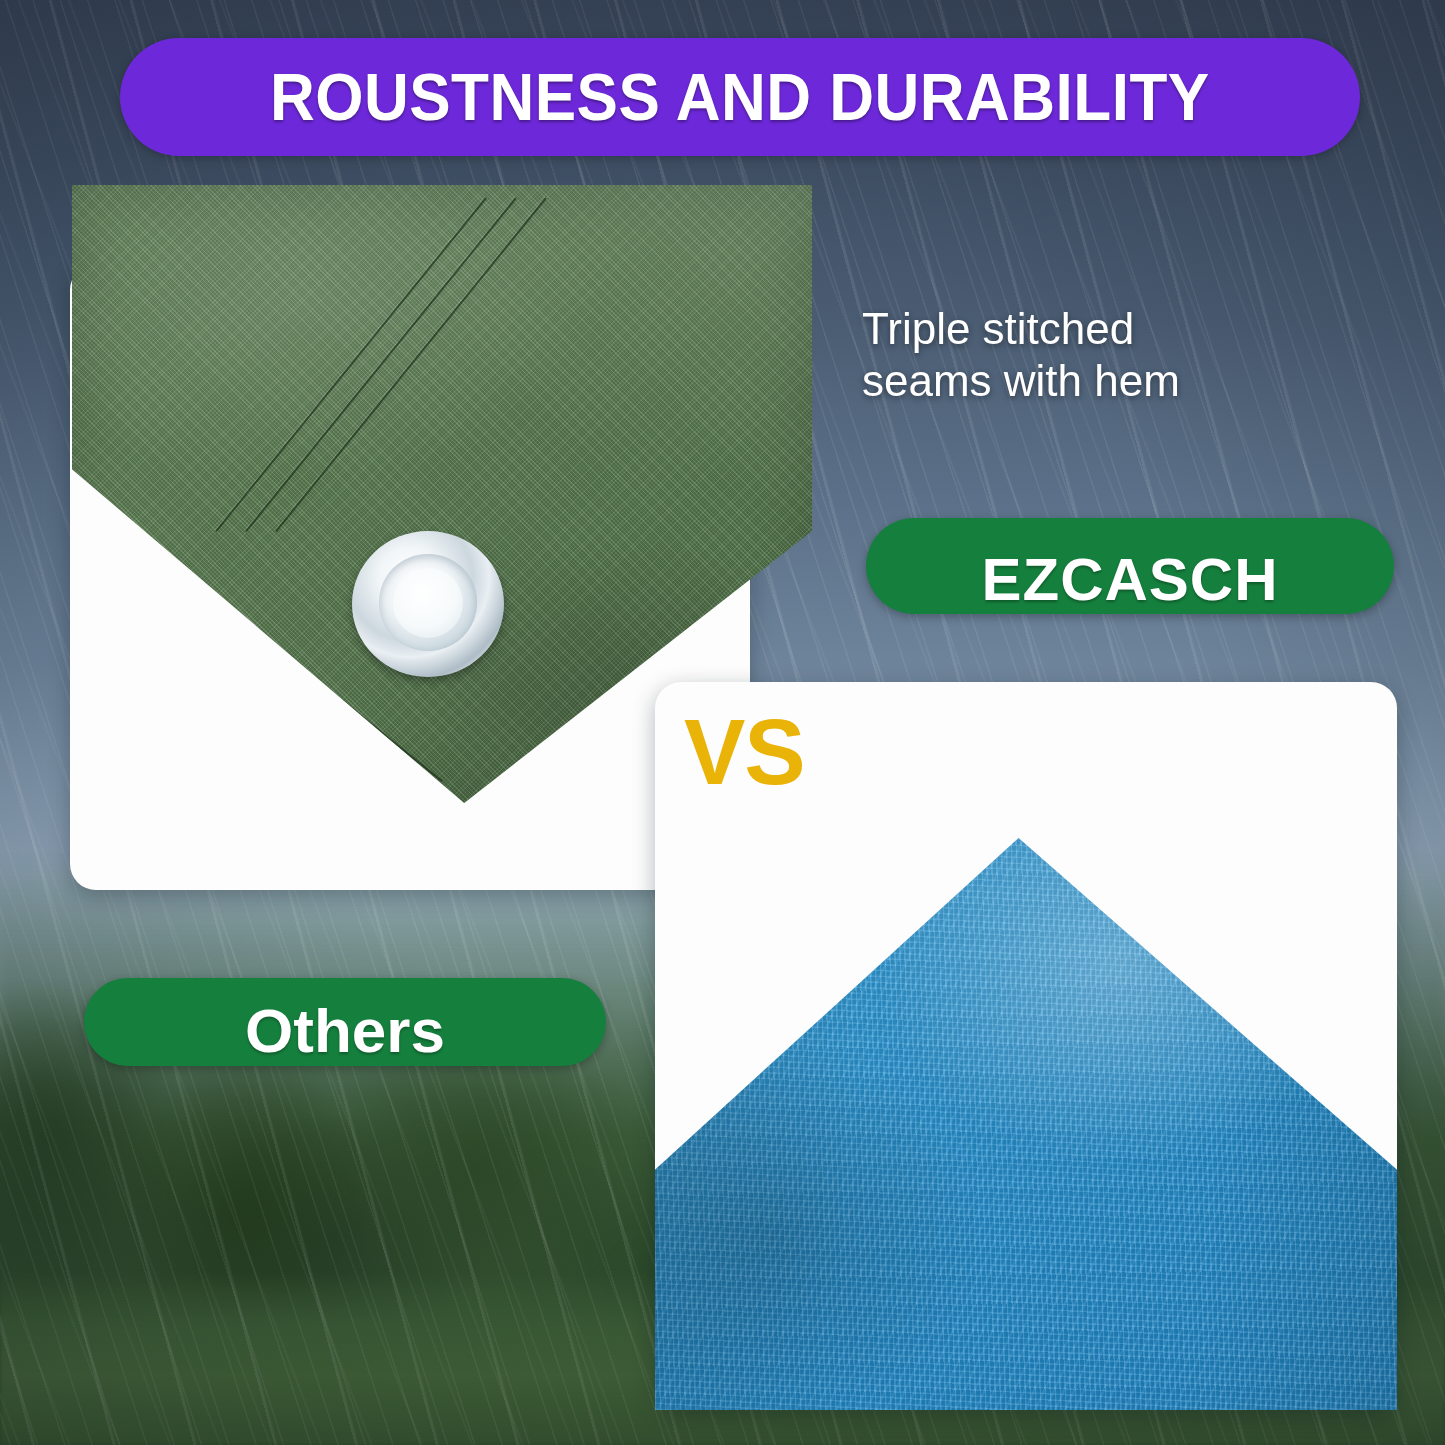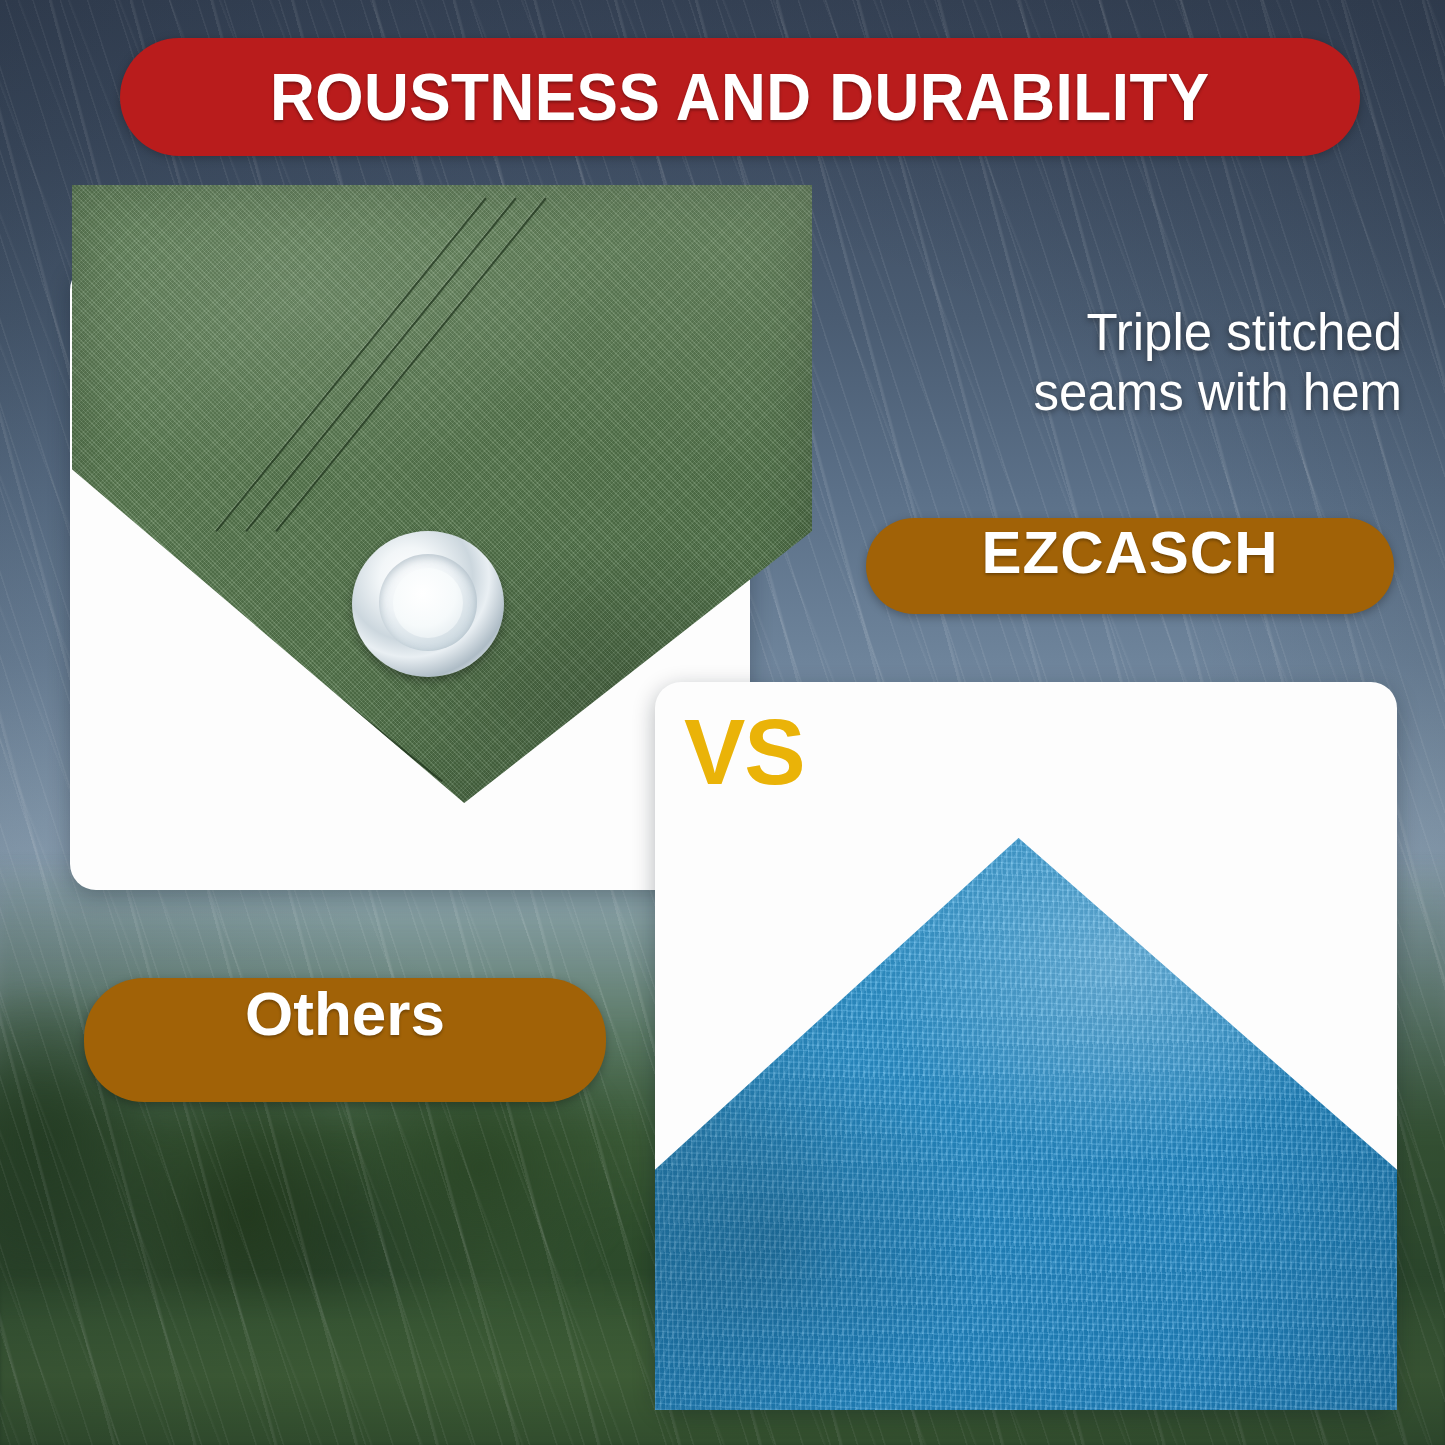--- a/index.html
+++ b/index.html
@@ -109,21 +109,21 @@
   }
   .bg-vignette {
     background: radial-gradient(ellipse 80% 70% at 50% 45%, rgba(0,0,0,0) 40%, rgba(10,18,28,0.28) 100%);
   }
 
   
   .title-banner {
     position: absolute;
     left: 120px; top: 38px;
     width: 1240px; height: 118px;
-    background: #b91c1c;
+    background: #6d28d9;
     border-radius: 60px;
     display: flex;
     align-items: center;
     justify-content: center;
     box-shadow: 0 2px 10px rgba(0,0,0,0.25);
   }
   .title-banner .title-text {
     color: #ffffff;
     font-size: 66px;
     font-weight: bold;
@@ -232,43 +232,43 @@
     position: absolute; inset: 0;
     background:
       radial-gradient(ellipse 46% 50% at 62% 22%, rgba(255,255,255,0.26), rgba(255,255,255,0) 70%),
       radial-gradient(ellipse 40% 46% at 16% 70%, rgba(0,0,0,0.16), rgba(0,0,0,0) 72%),
       linear-gradient(95deg, rgba(0,0,0,0.12) 0%, rgba(0,0,0,0) 28%, rgba(0,0,0,0) 74%, rgba(0,0,0,0.10) 100%);
   }
 
   
   .pill {
     position: absolute;
-    background: #a16207;
+    background: #15803d;
     border-radius: 60px;
     display: flex;
-    align-items: flex-start;
+    align-items: flex-end;
     justify-content: center;
     box-shadow: 0 3px 10px rgba(0,0,0,0.28);
   }
   .pill span {
     color: #ffffff;
     font-weight: bold;
     text-shadow: 0 2px 3px rgba(0,0,0,0.30);
   }
   #pill-ezcasch { left: 866px; top: 518px; width: 528px; height: 96px; }
   #pill-ezcasch span { font-size: 60px; letter-spacing: 1px; }
-  #pill-others  { left: 84px;  top: 978px; width: 522px; height: 124px; }
+  #pill-others  { left: 84px;  top: 978px; width: 522px; height: 88px; }
   #pill-others span { font-size: 62px; }
 
   .caption {
     position: absolute;
     color: #ffffff;
-    font-size: 51px;
+    font-size: 44px;
     line-height: 1.18;
-    text-align: right;
+    text-align: left;
     text-shadow: 0 2px 6px rgba(0,0,0,0.45);
     white-space: pre-line;
   }
   #caption-ezcasch { left: 862px; top: 303px; width: 540px; }
   #caption-others  { left: 78px;  top: 1168px; width: 520px; }
 
   .vs-label {
     position: absolute;
     left: 684px; top: 700px;
     color: #eab308;

